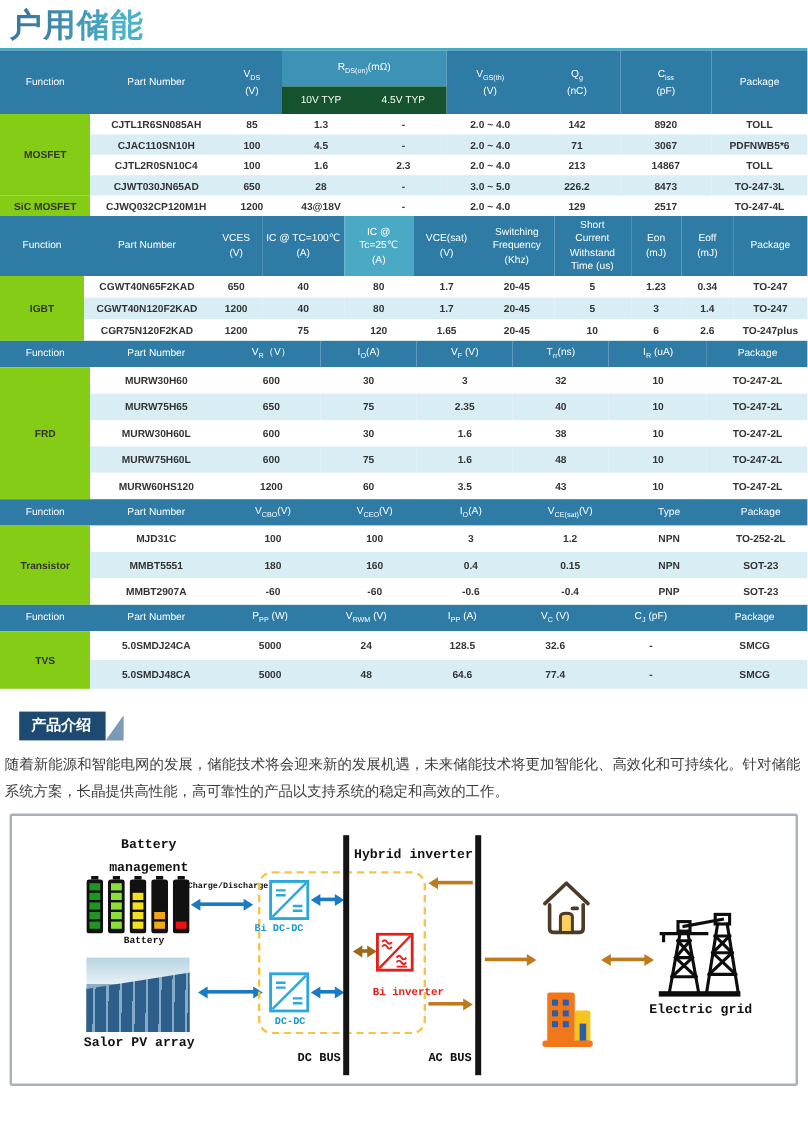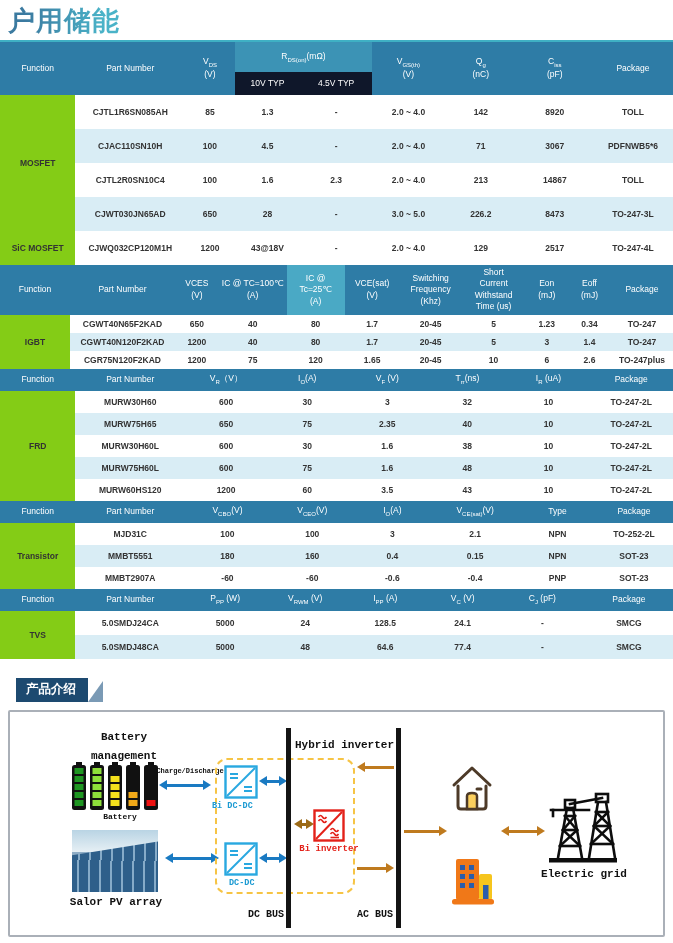--- a/index.html
+++ b/index.html
@@ -11,30 +11,30 @@
     background: linear-gradient(90deg, #3b7aa0 15%, #4ab3c8 85%);
     -webkit-background-clip: text; background-clip: text; color: transparent; display: inline-block; }
 
   
   .tw { width: 673px; }
   .tw-mosfet { border-top: 2px solid #3fb0c4; }
   table.spec { width: 100%; border-collapse: collapse; table-layout: fixed; }
   .spec th { background: #2e7ca6; color: #fff; font-weight: 400; font-size: 8.5px; line-height: 1.35;
     text-align: center; vertical-align: middle; padding: 2px 1px; }
   .spec th.group-top { background: #3c93b5; }
-  .spec th.group-sub { background: #0f172a; }
+  .spec th.group-sub { background: #14532d; }
   .spec th.hl { background: #4aa9c5; }
   .spec th sub, .spec td sub { font-size: 6px; }
   .spec td { font-size: 8.5px; font-weight: 700; color: #333; text-align: center; vertical-align: middle;
     padding: 2px 1px; background: #fff; }
   .spec tr.alt td { background: #d9edf5; }
   .spec td.fn, .spec tr.alt td.fn { background: #84cc16; font-weight: 700; }
   .tw-mosfet thead tr:nth-child(1) th { height: 30px; }
   .tw-mosfet thead tr:nth-child(2) th { height: 23px; }
-  .tw-mosfet tbody td { height: 34px; }
+  .tw-mosfet tbody td { height: 17px; }
   .tw-igbt thead th { height: 44px; }
   .tw-igbt tbody td { height: 18px; }
   .tw-frd thead th { height: 22px; }
   .tw-frd tbody td { height: 22px; }
   .tw-transistor thead th { height: 22px; }
   .tw-transistor tbody td { height: 22px; }
   .tw-tvs thead th { height: 22px; }
   .tw-tvs tbody td { height: 24px; }
 
   
@@ -332,21 +332,21 @@
             <th>Package</th>
           </tr>
         </thead>
         <tbody>
           <tr>
             <td class="fn" rowspan="3">Transistor</td>
             <td>MJD31C</td>
             <td>100</td>
             <td>100</td>
             <td>3</td>
-            <td>2.1</td>
+            <td>1.2</td>
             <td>NPN</td>
             <td>TO-252-2L</td>
           </tr>
           <tr class="alt">
             <td>MMBT5551</td>
             <td>180</td>
             <td>160</td>
             <td>0.4</td>
             <td>0.15</td>
             <td>NPN</td>
@@ -388,40 +388,41 @@
             <th>Package</th>
           </tr>
         </thead>
         <tbody>
           <tr>
             <td class="fn" rowspan="2">TVS</td>
             <td>5.0SMDJ24CA</td>
             <td>5000</td>
             <td>24</td>
             <td>128.5</td>
-            <td>24.1</td>
+            <td>32.6</td>
             <td>-</td>
             <td>SMCG</td>
           </tr>
           <tr class="alt">
             <td>5.0SMDJ48CA</td>
             <td>5000</td>
             <td>48</td>
             <td>64.6</td>
             <td>77.4</td>
             <td>-</td>
             <td>SMCG</td>
           </tr>
         </tbody>
       </table>
     </div>
 
   <div class="sec-intro">
     <span class="sec-badge">产品介绍</span>
   </div>
+  <p class="intro-text">随着新能源和智能电网的发展，储能技术将会迎来新的发展机遇，未来储能技术将更加智能化、高效化和可持续化。针对储能系统方案，长晶提供高性能，高可靠性的产品以支持系统的稳定和高效的工作。</p>
 
 
   <div class="diagram">
     <div class="dlabel" style="left:58px; top:16px; width:112px; text-align:center; font-size:11px; line-height:1.7;">Battery
 management</div>
 
     <div class="batteries">
       <svg width="14" height="48" viewBox="0 0 14 48">
         <rect x="4" y="0" width="6" height="3" fill="#111"></rect>
           <rect x="0" y="3" width="14" height="45" rx="2.5" fill="#111"></rect>
@@ -518,21 +519,21 @@
       <rect x="1.5" y="1.5" width="29" height="30" fill="#fff" stroke="#e32119" stroke-width="2.4"></rect>
       <line x1="3" y1="30" x2="29" y2="3" stroke="#e32119" stroke-width="2"></line>
       <g stroke="#e32119" stroke-width="1.6" fill="none">
         <path d="M5.5,8 q2,-3 4,0 q2,3 4,0"></path>
           <path d="M5.5,12 q2,-3 4,0 q2,3 4,0"></path>
         <path d="M17.5,21 q2,-3 4,0 q2,3 4,0"></path>
           <path d="M17.5,25 q2,-3 4,0 q2,3 4,0"></path>
           <line x1="17.5" y1="28.5" x2="26" y2="28.5"></line>
       </g>
     </svg>
-    <div class="dlabel" style="left:278px; top:132px; width:82px; text-align:center; font-size:9px; color:#e32119;">Bi inverter</div>
+    <div class="dlabel" style="left:278px; top:142px; width:82px; text-align:right; font-size:9px; color:#e32119;">Bi inverter</div>
 
     <div class="dar c-orange l-only" style="left:350px; top:54px; width:34px;"></div>
     <div class="dar c-orange r-only" style="left:347px; top:155px; width:34px;"></div>
 
     <div class="bus" style="left:386px; top:16px; height:200px;"></div>
     <div class="dlabel" style="left:341px; top:197px; width:42px; text-align:right; font-size:10px;">AC BUS</div>
 
     <div class="dar c-orange r-only" style="left:394px; top:118px; width:40px;"></div>
 
     <svg class="convbox" style="left:440px; top:51px;" width="44" height="50" viewBox="0 0 44 50">

